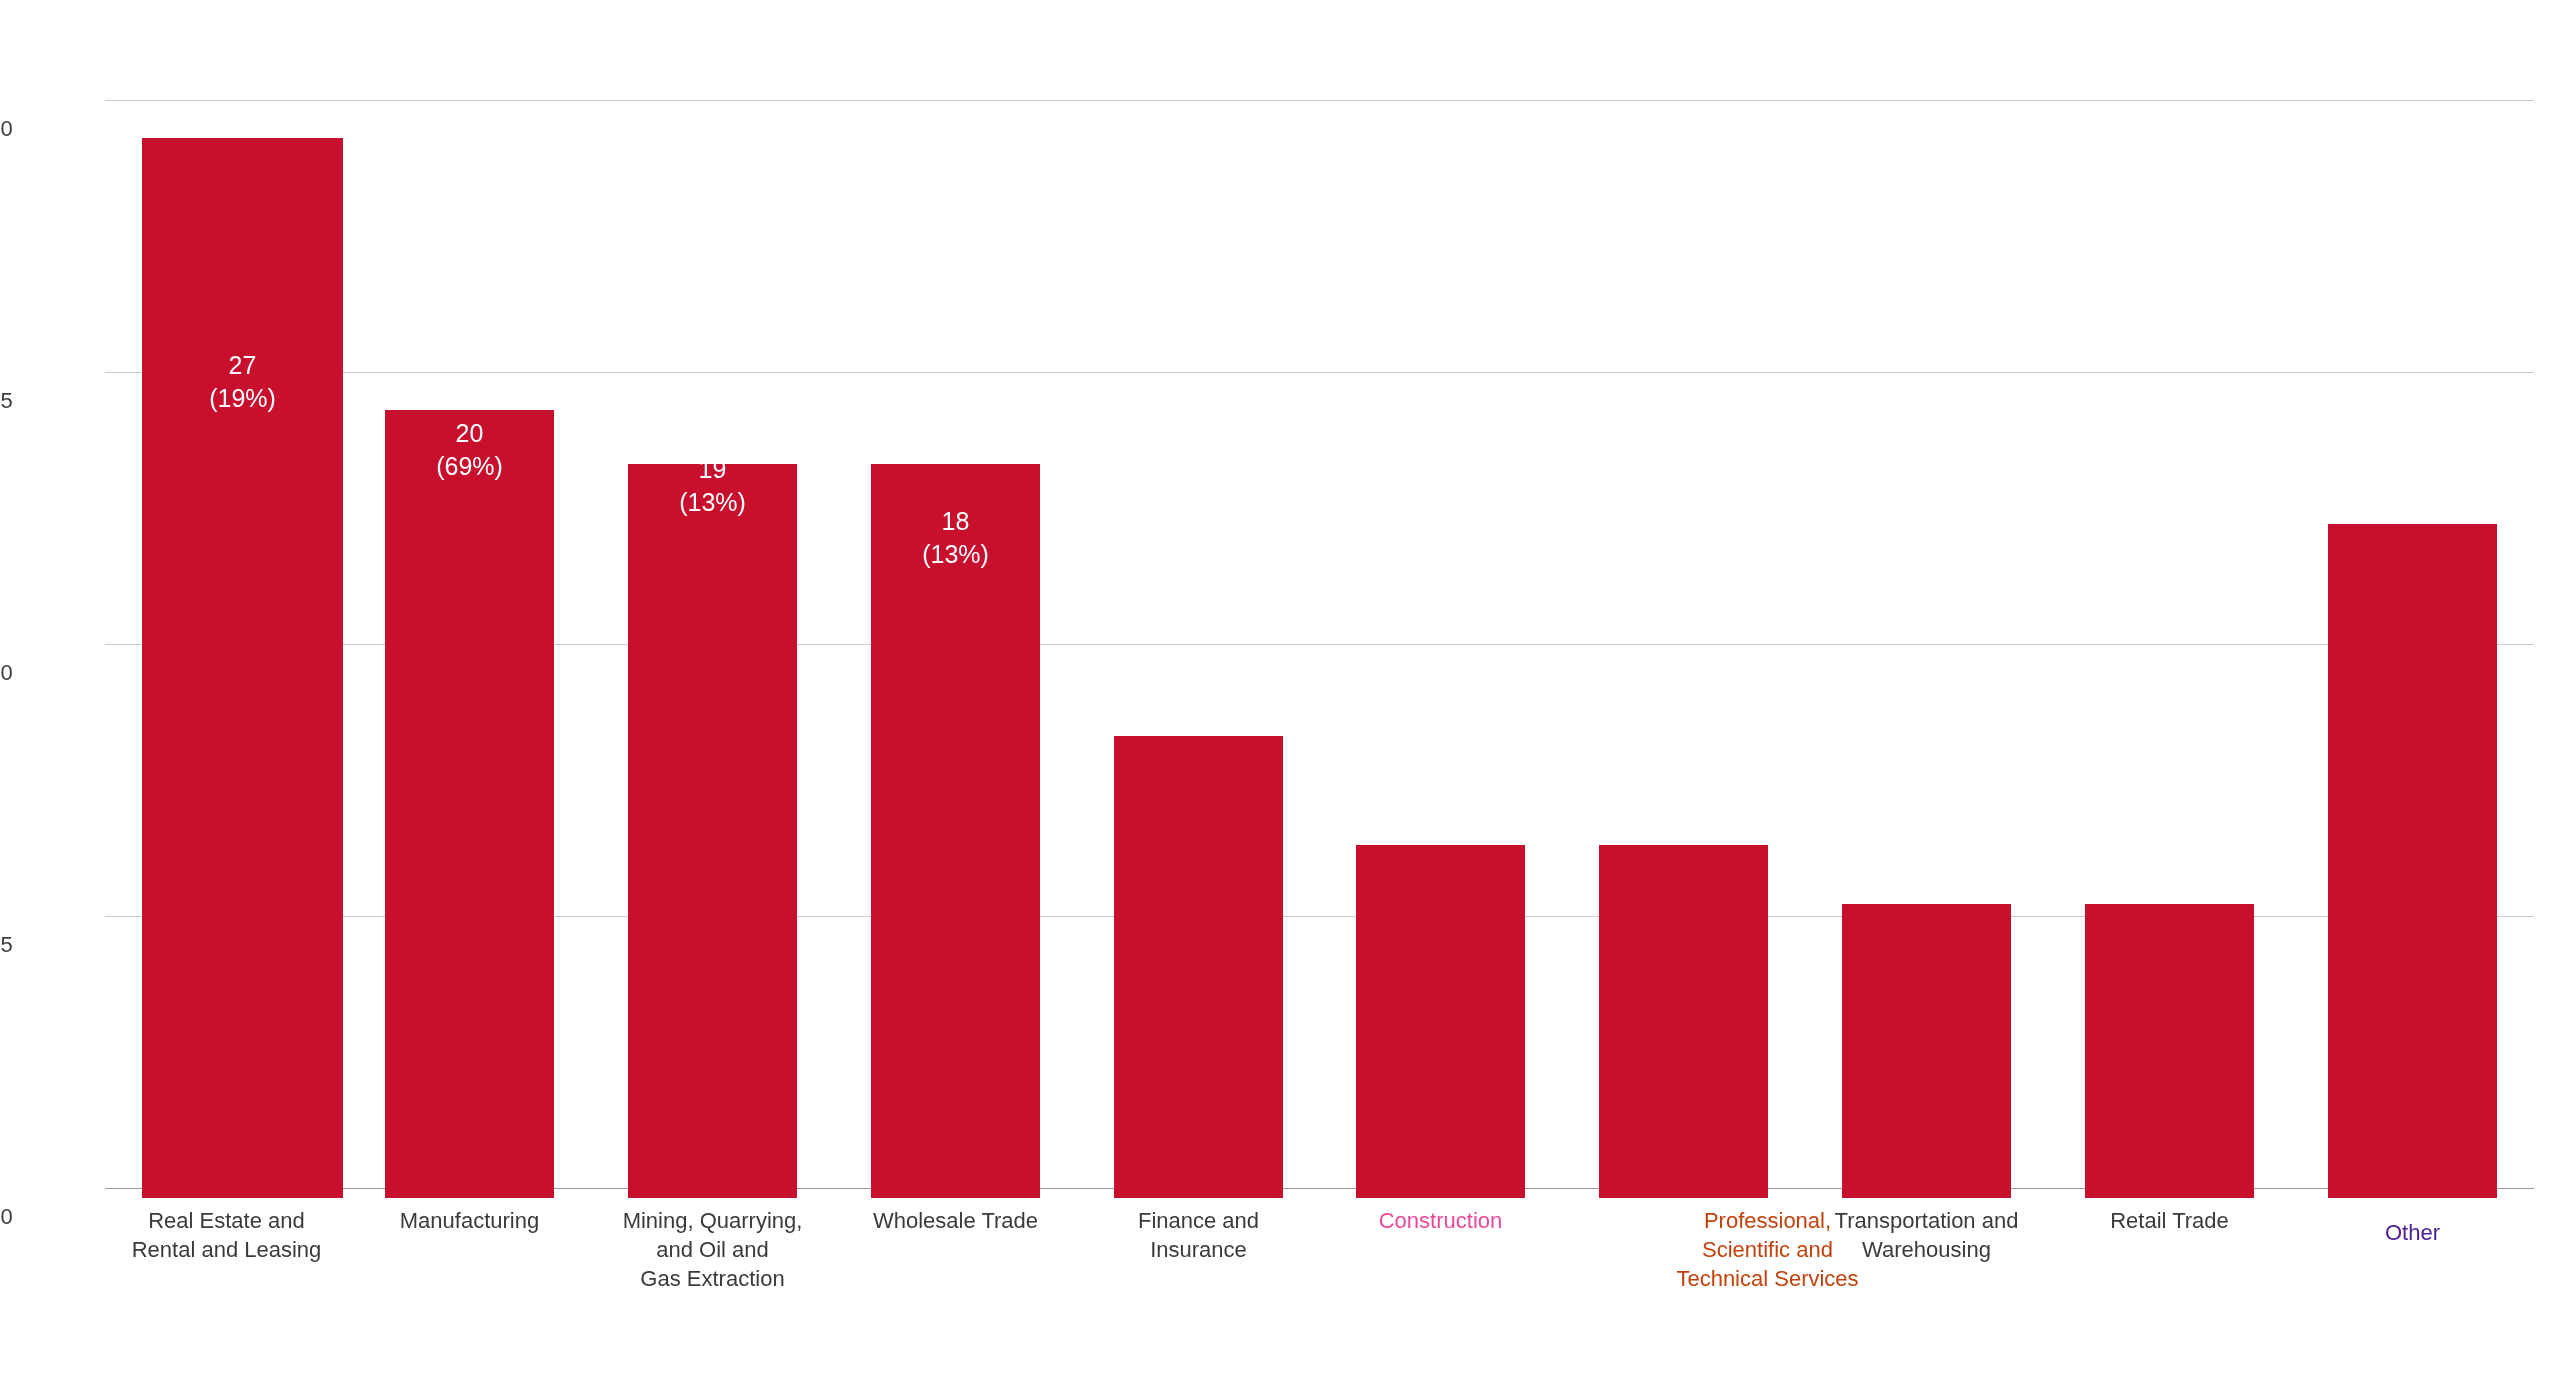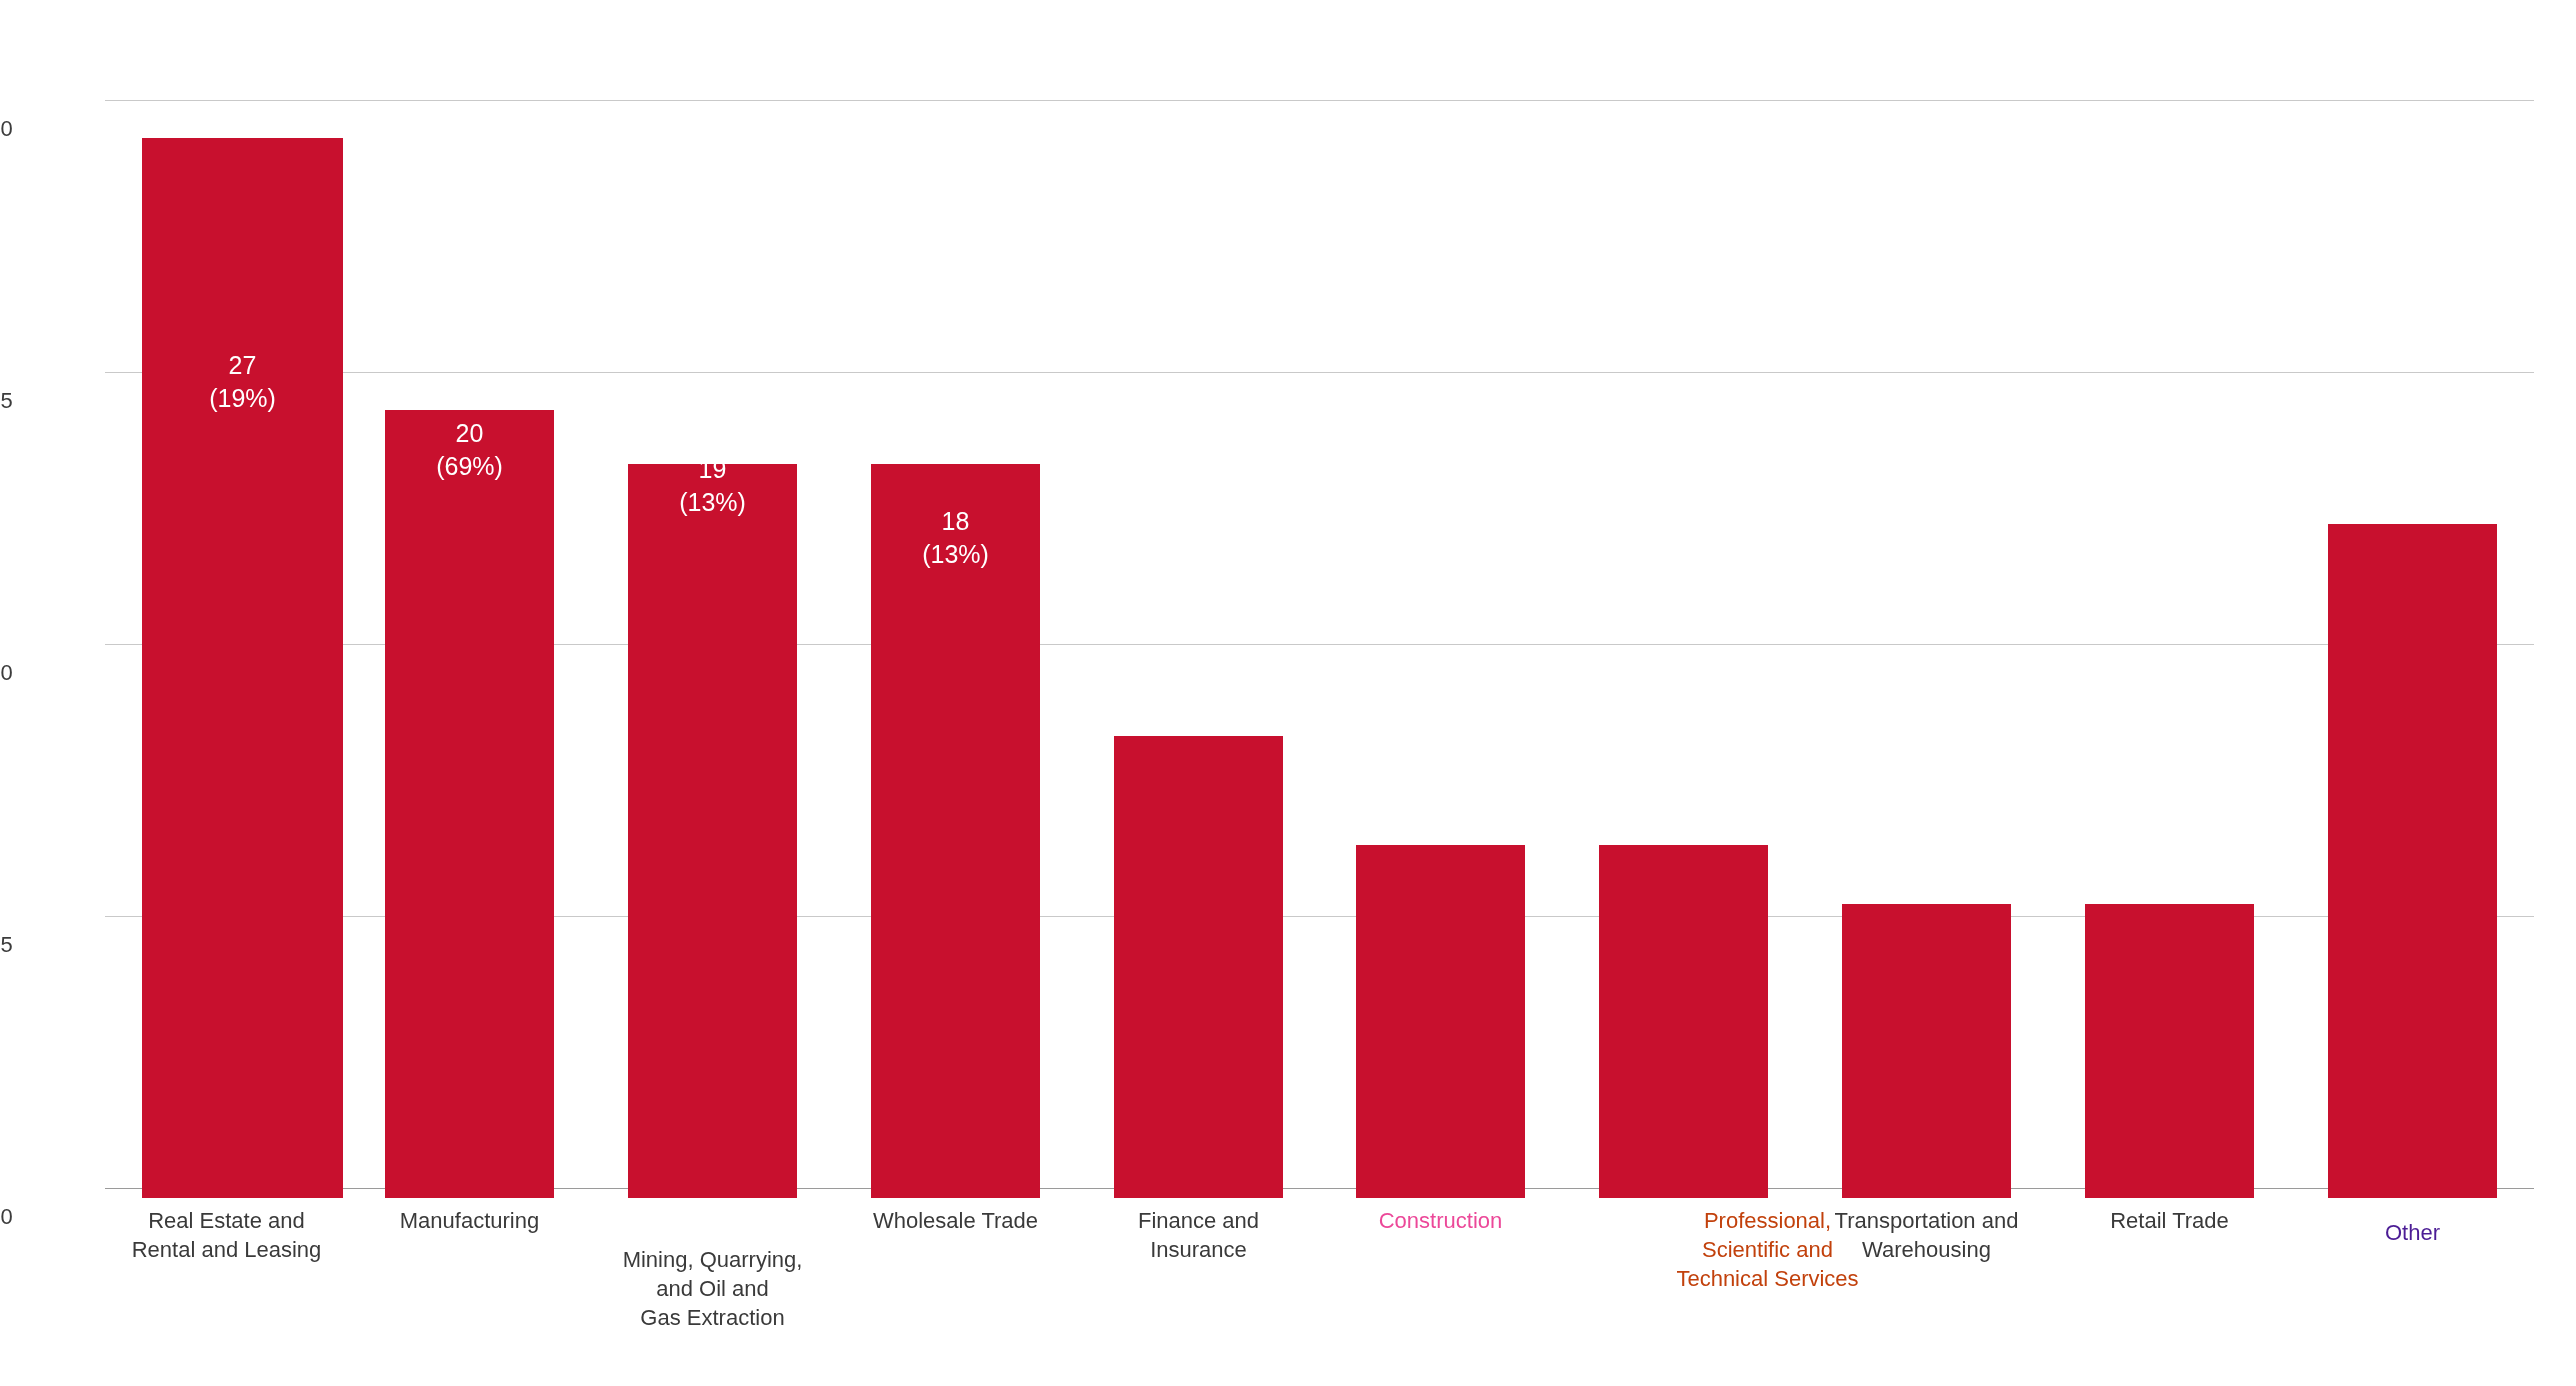--- a/index.html
+++ b/index.html
@@ -168,21 +168,21 @@
   </div>
 
   <div class="cat-labels" id="cat-labels">
       <div class="cat-label" style="left: 0px; width: 243px; color: rgb(58, 58, 58);">
         <span>Real Estate and</span>
         <span>Rental and Leasing</span>
       </div>
       <div class="cat-label" style="left: 243px; width: 243px; color: rgb(58, 58, 58);">
         <span>Manufacturing</span>
       </div>
-      <div class="cat-label" style="left: 486px; width: 243px; color: rgb(58, 58, 58); margin-top: 39px;">
+      <div class="cat-label" style="left: 486px; width: 243px; color: rgb(58, 58, 58);">
         <span>Mining, Quarrying,</span>
         <span>and Oil and</span>
         <span>Gas Extraction</span>
       </div>
       <div class="cat-label" style="left: 729px; width: 243px; color: rgb(58, 58, 58);">
         <span>Wholesale Trade</span>
       </div>
       <div class="cat-label" style="left: 972px; width: 243px; color: rgb(58, 58, 58);">
         <span>Finance and</span>
         <span>Insurance</span>

